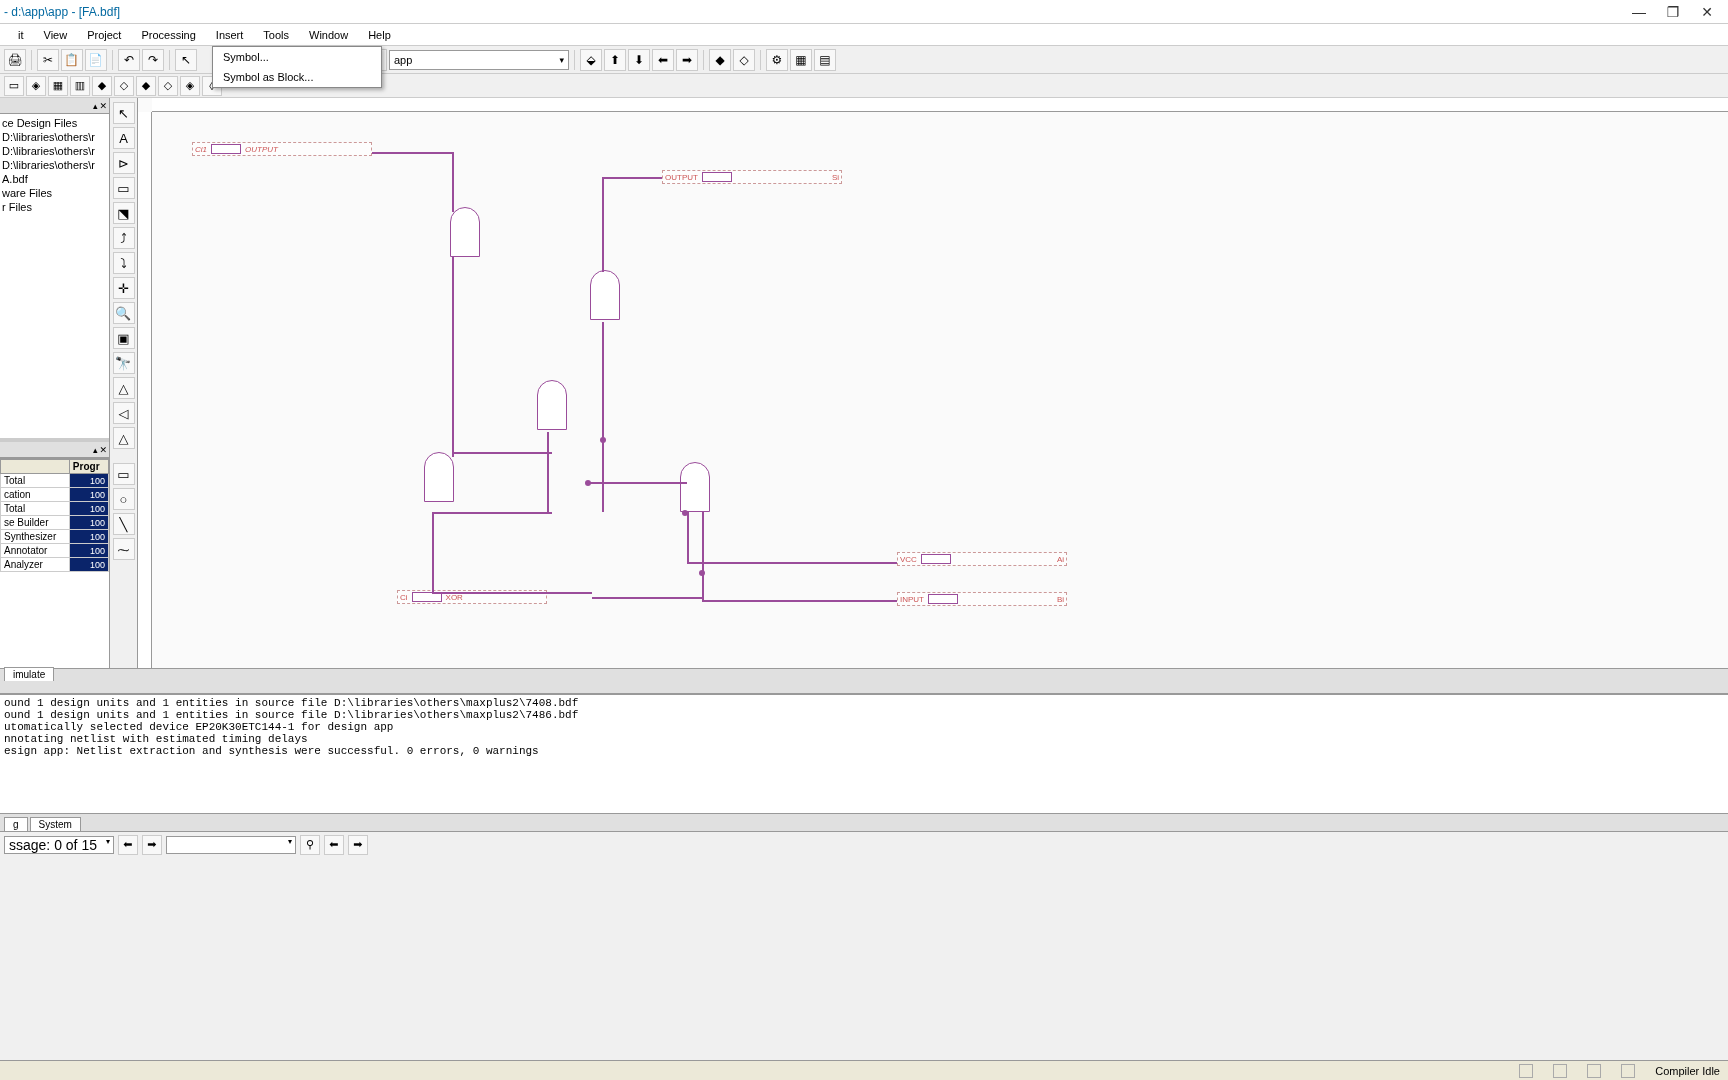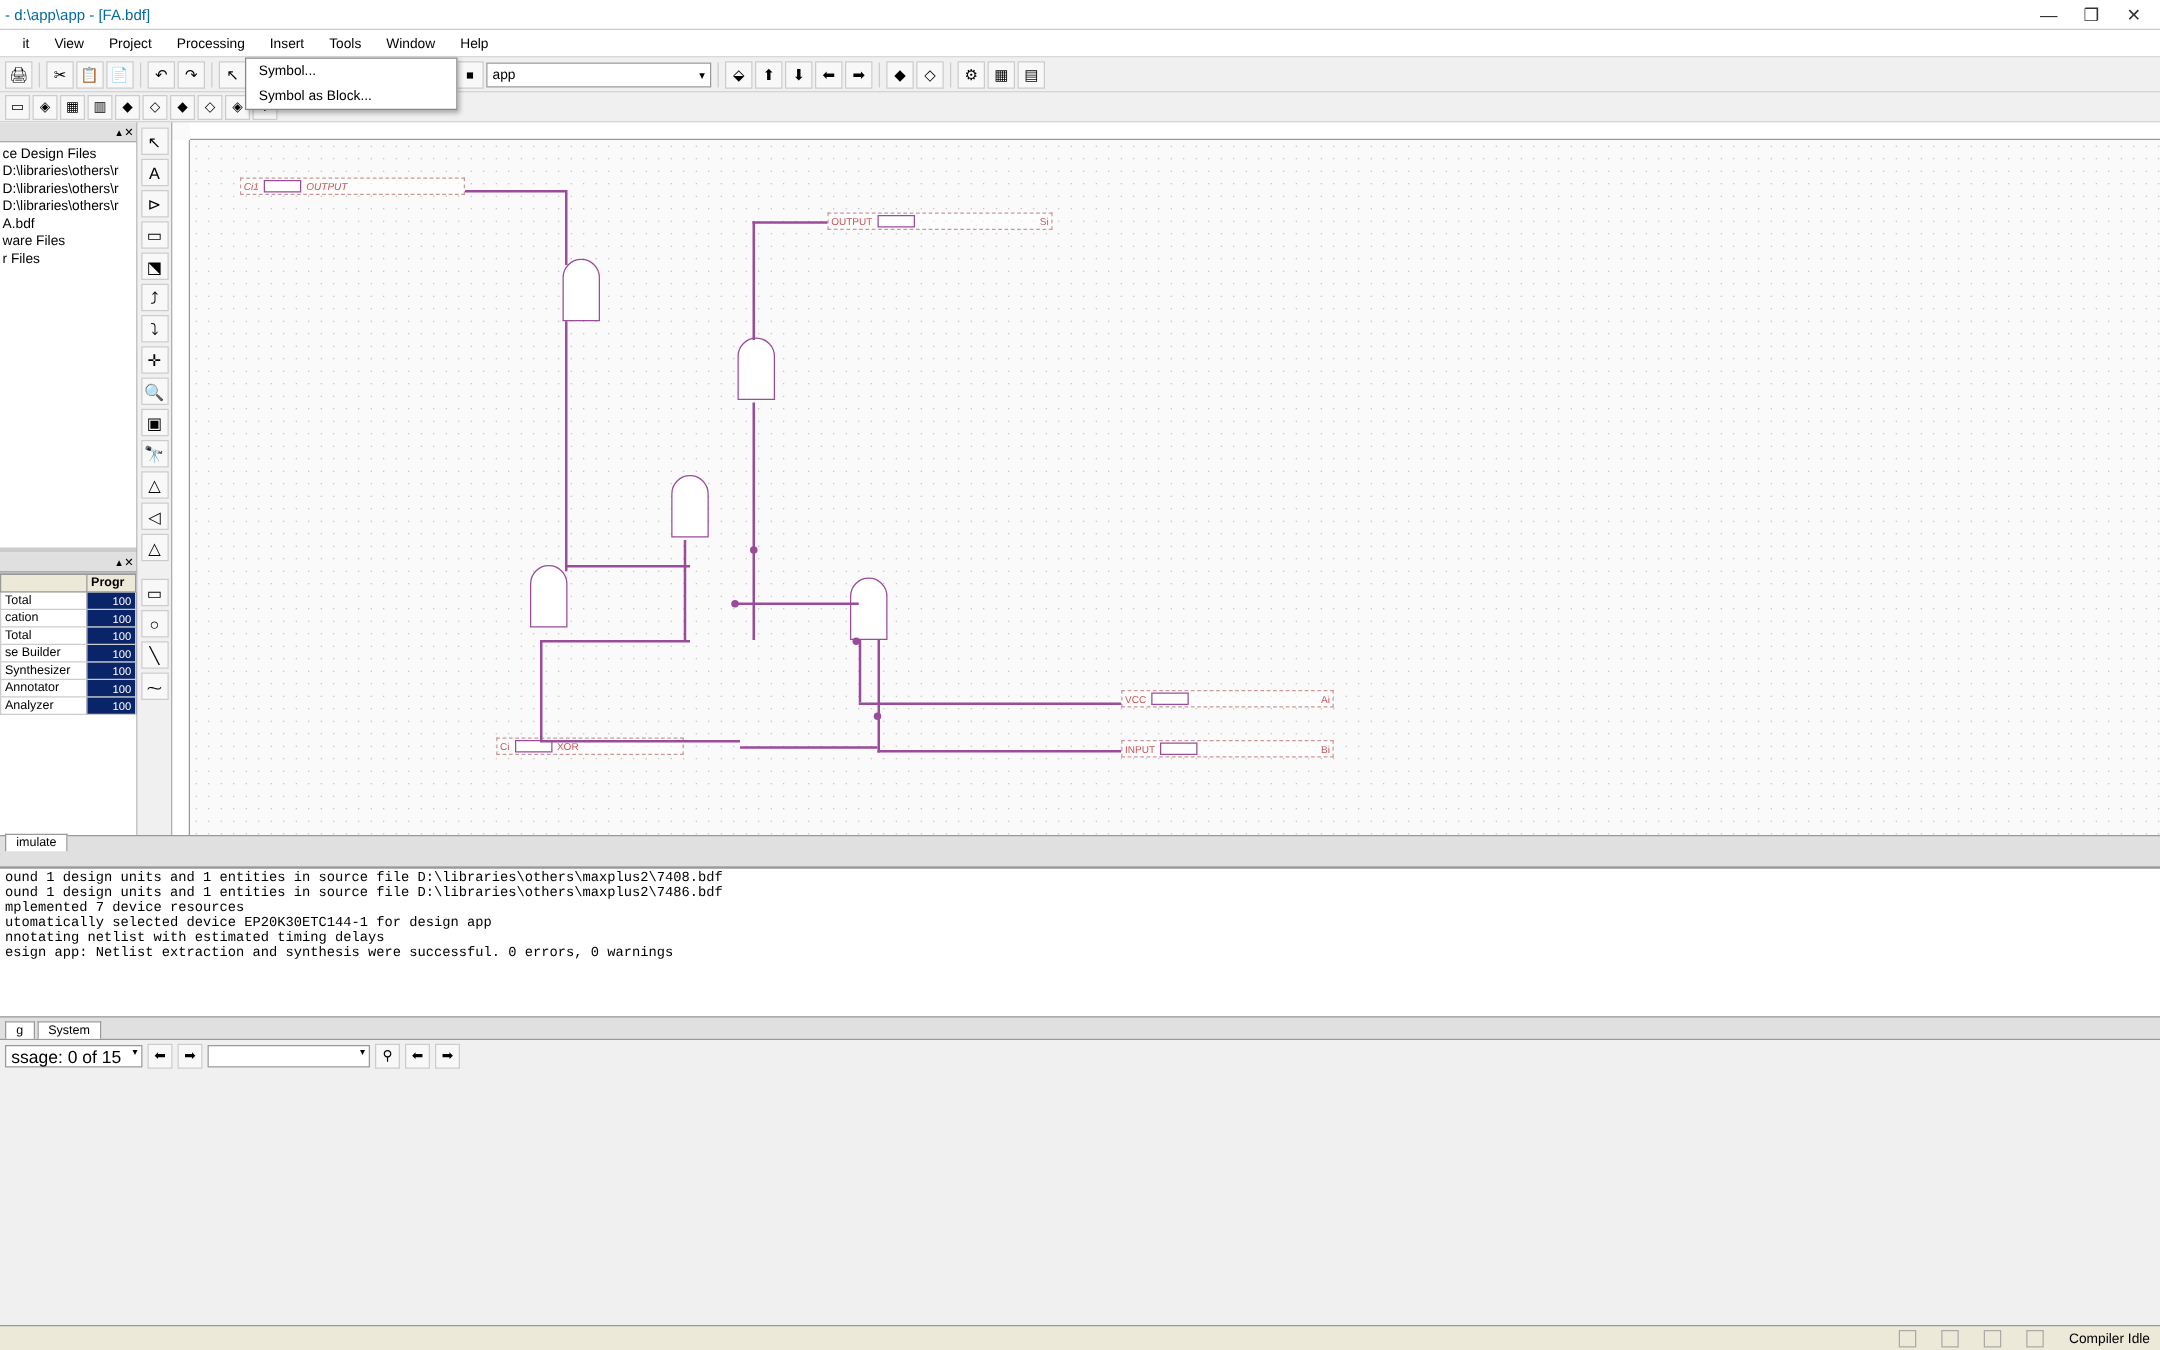--- a/index.html
+++ b/index.html
@@ -8,21 +8,21 @@
     
     .titlebar { height: 24px; background: #fff; display: flex; align-items: center; padding: 0 4px; border-bottom: 1px solid #ccc; }
     .titlebar .title { flex: 1; font-size: 12px; color: #0369a1; }
     .titlebar .winbtn { width: 34px; text-align: center; font-size: 14px; color: #333; cursor: default; }
 
     
     .menubar { height: 22px; background: #fff; display: flex; align-items: center; padding: 0 8px; border-bottom: 1px solid #ccc; text-align: right; }
     .menubar .mitem { padding: 2px 10px; cursor: default; }
 
     
-    .dropdown { position: absolute; left: 196px; top: 46px; width: 170px; background: #fff; border: 1px solid #888; box-shadow: 2px 2px 4px rgba(0,0,0,0.3); z-index: 100; }
+    .dropdown { position: absolute; left: 212px; top: 46px; width: 170px; background: #fff; border: 1px solid #888; box-shadow: 2px 2px 4px rgba(0,0,0,0.3); z-index: 100; }
     .dropdown .ditem { padding: 4px 10px; cursor: default; }
 
     
     .toolbar { height: 28px; background: #f0f0f0; display: flex; align-items: center; padding: 0 4px; border-bottom: 1px solid #ccc; gap: 2px; }
     .tbtn { width: 22px; height: 22px; border: 1px solid #ccc; background: #f8f8f8; display: flex; align-items: center; justify-content: center; font-size: 12px; cursor: default; }
     .tsep { width: 1px; height: 20px; background: #ccc; margin: 0 3px; }
     .tcombo { height: 20px; border: 1px solid #999; background: #fff; padding: 0 18px 0 4px; min-width: 180px; position: relative; font-size: 11px; display: flex; align-items: center; }
     .tcombo::after { content: "▾"; position: absolute; right: 4px; font-size: 9px; }
 
     
@@ -303,21 +303,20 @@
   </div>
 </div>
 
 <div class="canvas-tabs">
   <span class="ctab">imulate</span>
 </div>
 
 <div class="messages">
   <div class="msg-line">ound 1 design units and 1 entities in source file D:\libraries\others\maxplus2\7408.bdf</div>
   <div class="msg-line">ound 1 design units and 1 entities in source file D:\libraries\others\maxplus2\7486.bdf</div>
-  <div class="msg-line">mplemented 7 device resources</div>
   <div class="msg-line">utomatically selected device EP20K30ETC144-1 for design app</div>
   <div class="msg-line">nnotating netlist with estimated timing delays</div>
   <div class="msg-line">esign app: Netlist extraction and synthesis  were successful. 0 errors, 0 warnings</div>
 </div>
 <div class="msg-tabs">
   <span class="ctab">g</span>
   <span class="ctab">System</span>
 </div>
 
 <div class="bottombar">

